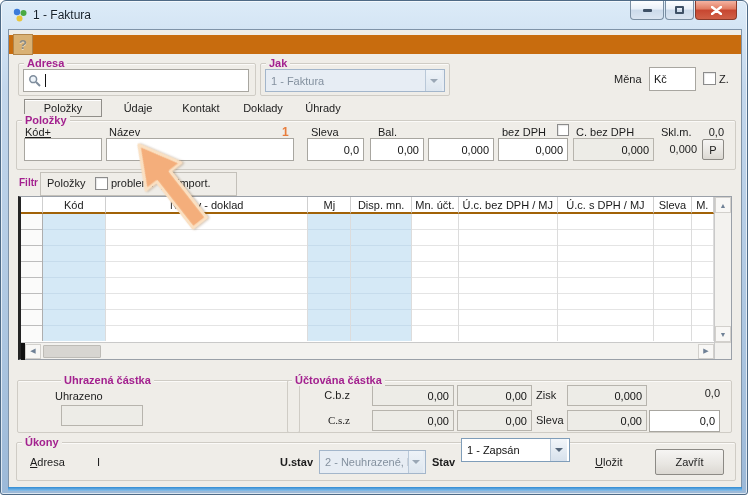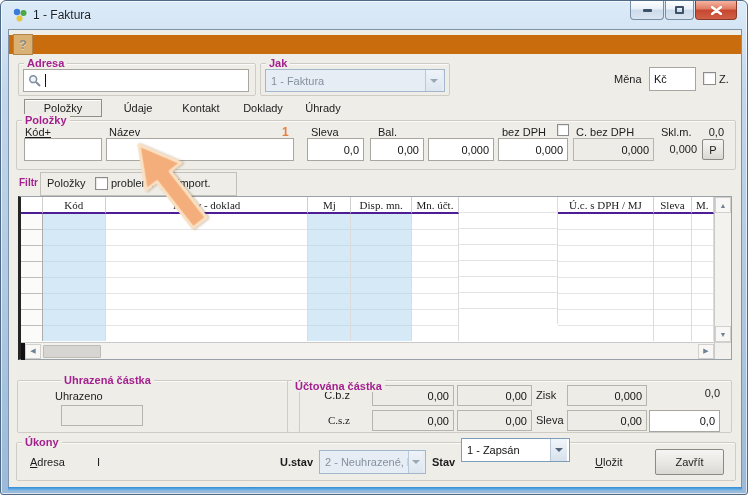--- a/index.html
+++ b/index.html
@@ -65,21 +65,21 @@
   .btn{position:absolute;border:1px solid #8c8a85;background:linear-gradient(180deg,#f6f5f3 0%,#e9e7e3 55%,#dbd8d2 100%);
     font-size:11px;color:#1c1c1c;display:flex;align-items:center;justify-content:center;border-radius:2px;}
   .linkbtn{position:absolute;font-size:11px;color:#1c1c1c;cursor:default;}
 
   
   .table-wrap{position:absolute;left:9px;top:166px;width:714px;height:164px;
     border:1px solid #9aa0a8;border-left:3px solid #242424;background:#fff;display:flex;}
   .cols{display:flex;width:693px;}
   .col{display:flex;flex-direction:column;}
   .hcell{height:17px;line-height:16px;font-size:11px;color:#1a1a1a;text-align:center;background:#fff;
-    border-right:1px solid #cfcfcf;border-bottom:2px solid #4c1d95;overflow:hidden;white-space:nowrap;font-family:Liberation Serif, serif;}
+    border-right:1px solid #cfcfcf;border-bottom:2px solid #a16207;overflow:hidden;white-space:nowrap;}
   .bcell{height:127px;background:#fff;border-right:1px solid #dcdcdc;
     background-image:repeating-linear-gradient(180deg,transparent 0,transparent 15px,#e4e4e4 15px,#e4e4e4 16px);}
   .bcell.blue{background-color:#d5e9f6;
     background-image:repeating-linear-gradient(180deg,transparent 0,transparent 15px,#c6dcec 15px,#c6dcec 16px);}
   .col.marker .bcell{background-color:#fbfbfa;border-right:1px solid #aeaeae;
     background-image:repeating-linear-gradient(180deg,transparent 0,transparent 15px,#bdbdbd 15px,#bdbdbd 16px);}
 
   .vsb{width:17px;display:flex;flex-direction:column;background:#f3f2ef;border-left:1px solid #c9c9c9;}
   .sb-btn{height:16px;background:#f8f7f5;border:1px solid #d2d0cc;display:flex;align-items:center;justify-content:center;
     font-size:7px;color:#6f8196;}
@@ -240,20 +240,21 @@
           </div>
           <div class="col" style="width: 62px;">
             <div class="hcell">Disp. mn.</div>
             <div class="bcell blue"></div>
           </div>
           <div class="col" style="width: 48px;">
             <div class="hcell">Mn. účt.</div>
             <div class="bcell"></div>
           </div>
           <div class="col" style="width: 101px;">
+            <div class="hcell">Ú.c. bez DPH / MJ</div>
             <div class="bcell"></div>
           </div>
           <div class="col" style="width: 99px;">
             <div class="hcell">Ú.c. s DPH / MJ</div>
             <div class="bcell"></div>
           </div>
           <div class="col" style="width: 38px;">
             <div class="hcell">Sleva</div>
             <div class="bcell"></div>
           </div>
@@ -278,21 +279,21 @@
     </div>
 
     <div class="grp-box" style="left:8px;top:350px;width:283px;height:53px;"></div>
     <div class="grp-label" style="left:52px;top:344px;">Uhrazená částka</div>
     <div class="lbl" style="left:46px;top:360px;">Uhrazeno</div>
     <div class="field num dis" style="left:52px;top:375px;width:82px;height:21px;">
       <span></span>
     </div>
 
     <div class="grp-box" style="left:278px;top:350px;width:445px;height:53px;"></div>
-    <div class="grp-label" style="left:283px;top:344px;margin-top:6px;">Účtována částka</div>
+    <div class="grp-label" style="left:283px;top:344px;">Účtována částka</div>
 
     <div class="lbl" style="left:311px;top:359px;width:30px;text-align:right;">C.b.z</div>
     <div class="field num dis" style="left:363px;top:355px;width:82px;height:21px;">
         <span>0,00</span>
       </div>
     <div class="field num dis" style="left:448px;top:355px;width:75px;height:21px;">
         <span>0,00</span>
       </div>
     <div class="lbl" style="left:527px;top:359px;">Zisk</div>
     <div class="field num dis" style="left:558px;top:355px;width:80px;height:21px;">

